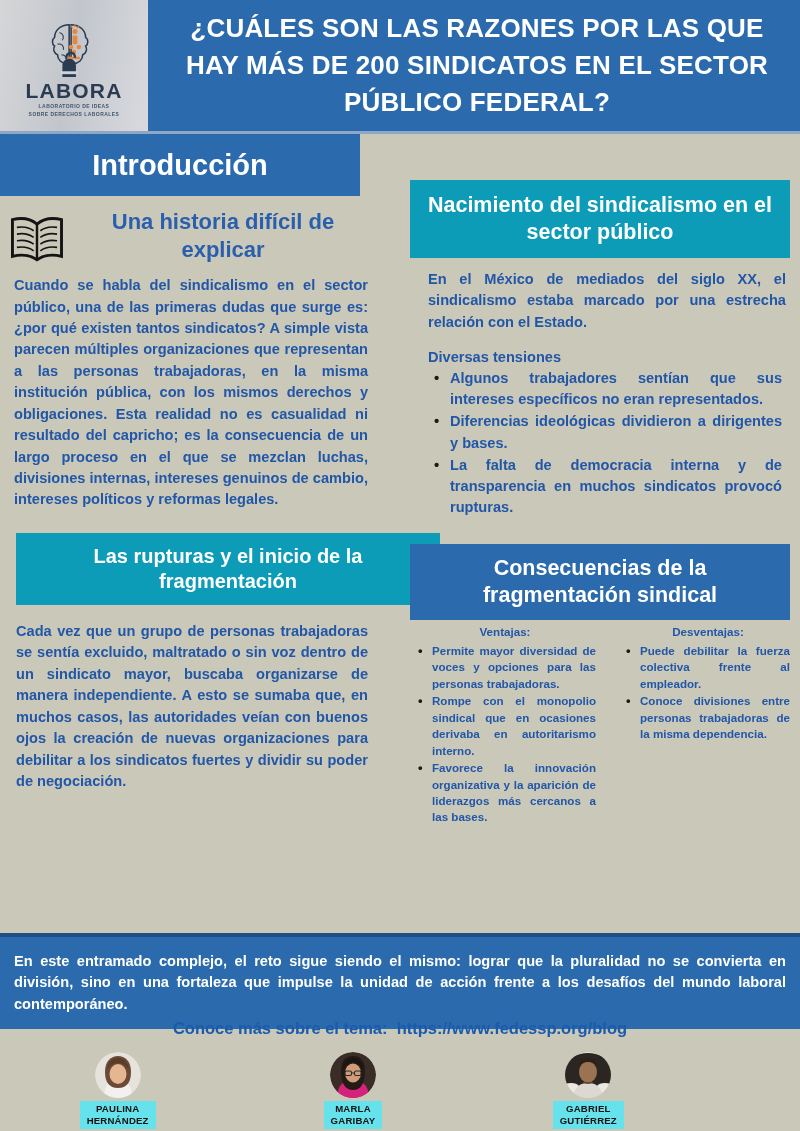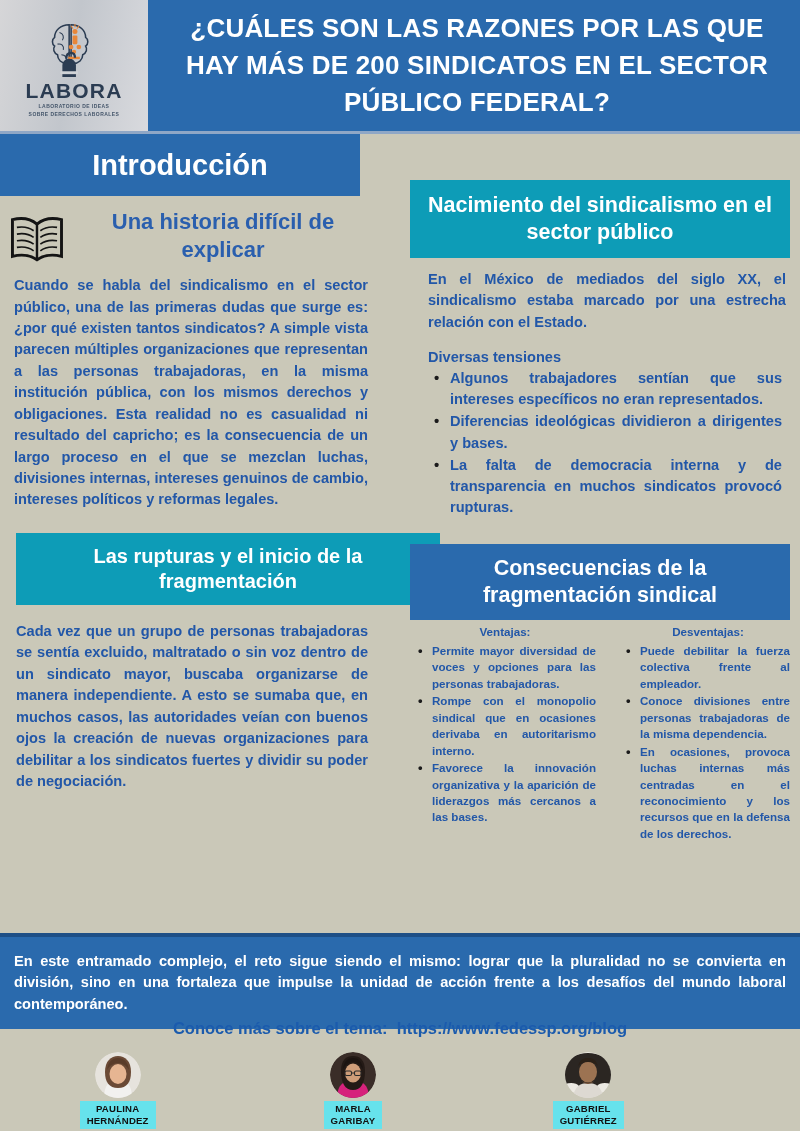--- a/index.html
+++ b/index.html
@@ -287,21 +287,20 @@
           <li>Permite mayor diversidad de voces y opciones para las personas trabajadoras.</li>
           <li>Rompe con el monopolio sindical que en ocasiones derivaba en autoritarismo interno.</li>
           <li>Favorece la innovación organizativa y la aparición de liderazgos más cercanos a las bases.</li>
         </ul>
       </div>
       <div class="vd-col right">
         <div class="vd-title">Desventajas:</div>
         <ul class="bullets">
           <li>Puede debilitar la fuerza colectiva frente al empleador.</li>
           <li>Conoce divisiones entre personas trabajadoras de la misma dependencia.</li>
-          <li>En ocasiones, provoca luchas internas más centradas en el reconocimiento y los recursos que en la defensa de los derechos.</li>
         </ul>
       </div>
     </div>
   </div>
 
   <div class="footer-rule"></div>
   <div class="footer-band">
     <p class="footer-text">En este entramado complejo, el reto sigue siendo el mismo: lograr que la pluralidad no se convierta en división, sino en una fortaleza que impulse la unidad de acción frente a los desafíos del mundo laboral contemporáneo.</p>
   </div>
 

